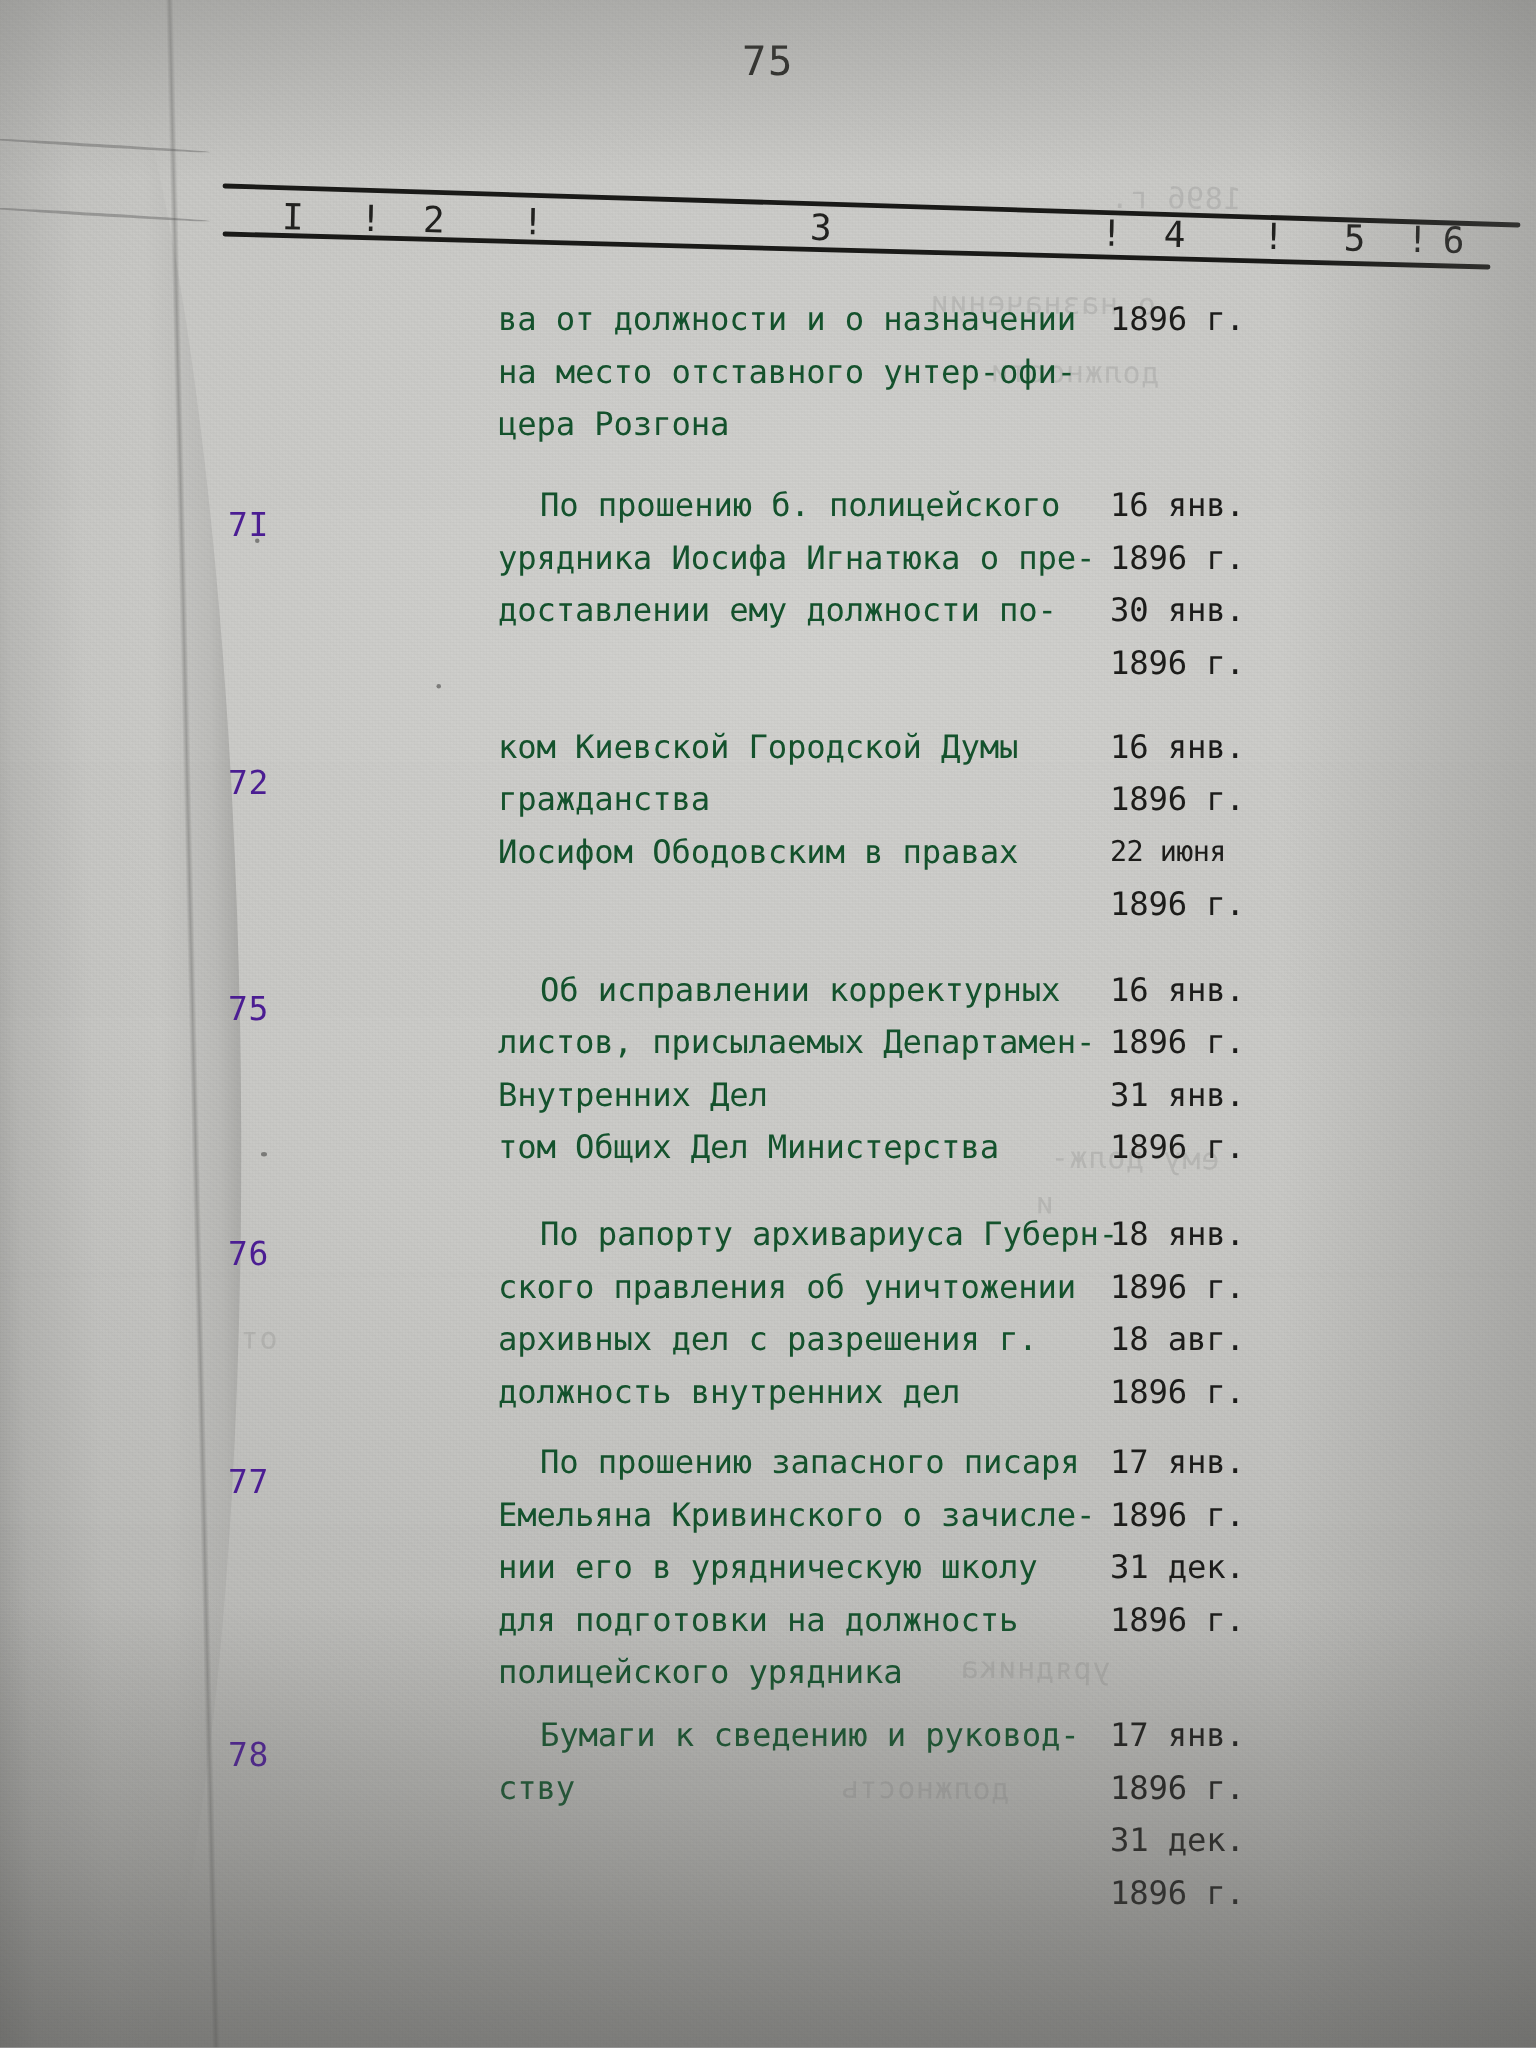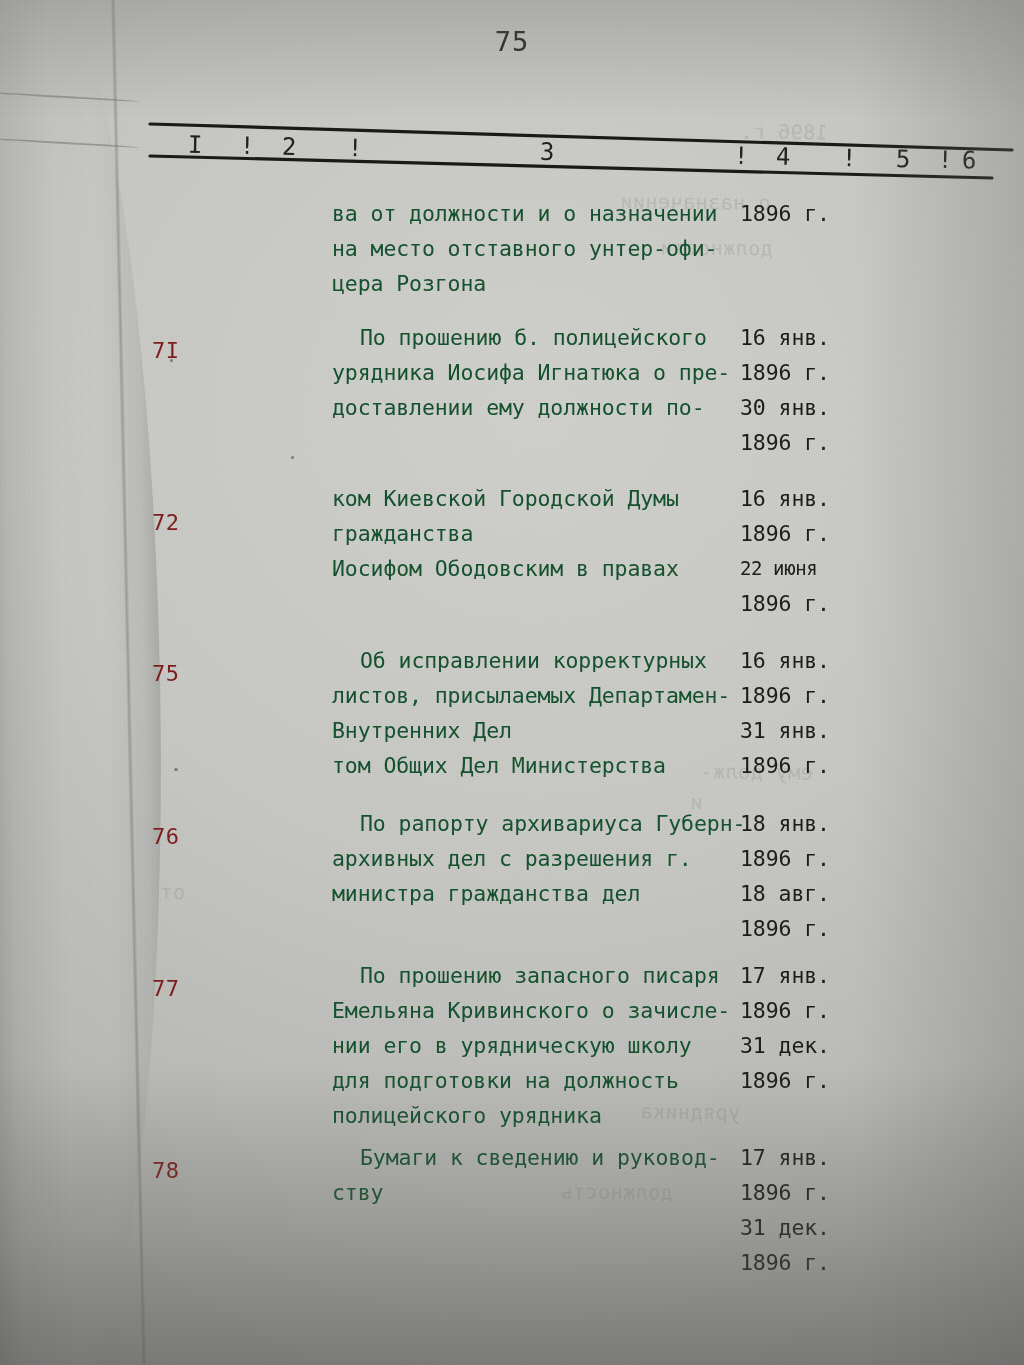--- a/index.html
+++ b/index.html
@@ -126,21 +126,21 @@
   
   .row {
     position: absolute;
     left: 0;
     width: 1024px;
   }
   .row-number {
     position: absolute;
     left: 152px;
     font-size: 22px;
-    color: #7f1d1d;
+    color: #4c1d95;
     letter-spacing: 0.5px;
   }
   .desc {
     position: absolute;
     left: 332px;
     width: 420px;
     font-size: 21.5px;
     line-height: 35px;
     color: #14532d;
     letter-spacing: -0.1px;
@@ -225,21 +225,21 @@
         <div class="desc"><div>ком Киевской Городской Думы</div><div>гражданства</div><div>Иосифом Ободовским в правах</div></div>
         <div class="dates"><div>16 янв.</div><div>1896 г.</div><div class="small">22 июня</div><div>1896 г.</div></div>
       </div>
       <div class="row" style="top: 643px;">
         <div class="row-number" style="top: 18px;">75</div>
         <div class="desc"><div class="indent">Об исправлении корректурных</div><div>листов, присылаемых Департамен-</div><div>Внутренних Дел</div><div>том Общих Дел Министерства</div></div>
         <div class="dates"><div>16 янв.</div><div>1896 г.</div><div>31 янв.</div><div>1896 г.</div></div>
       </div>
       <div class="row" style="top: 806px;">
         <div class="row-number" style="top: 18px;">76</div>
-        <div class="desc"><div class="indent">По рапорту архивариуса Губерн-</div><div>архивных дел с разрешения г.</div><div>министра гражданства дел</div></div>
+        <div class="desc"><div class="indent">По рапорту архивариуса Губерн-</div><div>ского правления об уничтожении</div><div>архивных дел с разрешения г.</div><div>должность внутренних дел</div></div>
         <div class="dates"><div>18 янв.</div><div>1896 г.</div><div>18 авг.</div><div>1896 г.</div></div>
       </div>
       <div class="row" style="top: 958px;">
         <div class="row-number" style="top: 18px;">77</div>
         <div class="desc"><div class="indent">По прошению запасного писаря</div><div>Емельяна Кривинского о зачисле-</div><div>нии его в урядническую школу</div><div>для подготовки на должность</div><div>полицейского урядника</div></div>
         <div class="dates"><div>17 янв.</div><div>1896 г.</div><div>31 дек.</div><div>1896 г.</div></div>
       </div>
       <div class="row" style="top: 1140px;">
         <div class="row-number" style="top: 18px;">78</div>
         <div class="desc"><div class="indent">Бумаги к сведению и руковод-</div><div>ству</div></div>

